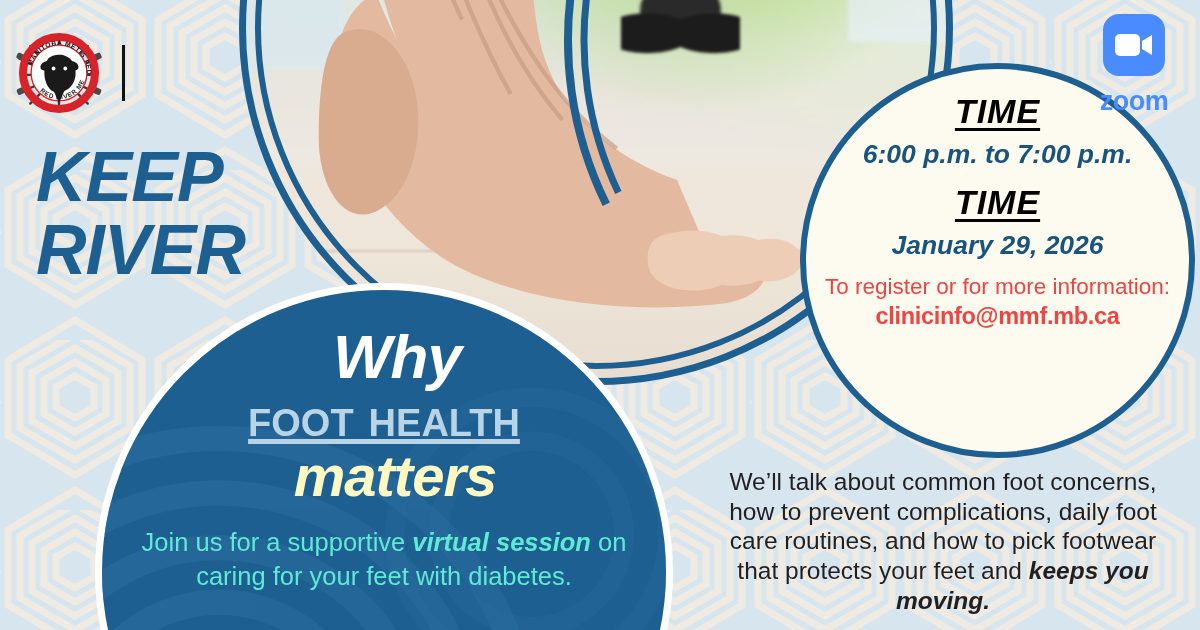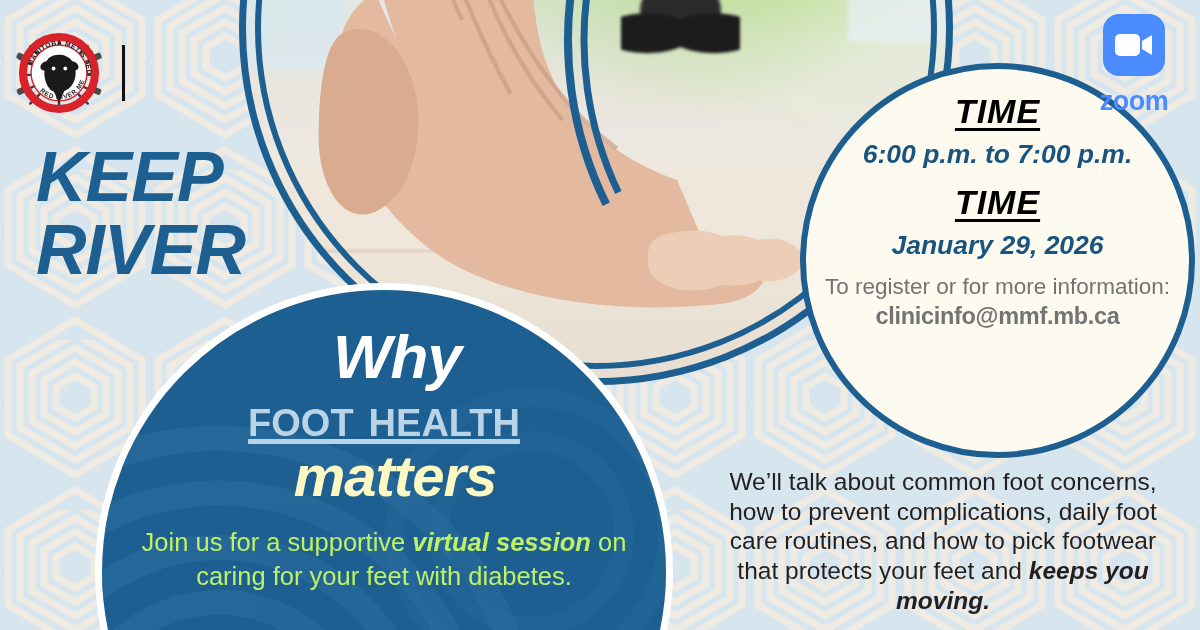--- a/index.html
+++ b/index.html
@@ -81,21 +81,21 @@
   }
   .foothealth{
     font-size:54px;font-weight:bold;color:#b9d4e6;letter-spacing:0px;
     line-height:1.02;margin-top:2px;font-variant:small-caps;text-transform:lowercase;text-decoration:underline;
   }
   .matters{
     font-size:58px;font-style:italic;font-weight:bold;color:#fef9c3;line-height:1;
     margin-top:2px;margin-left:22px;letter-spacing:-1px;
   }
   .joinus{
-    margin-top:20px;text-align:center;color:#bef264;font-size:25.5px;line-height:1.34;
+    margin-top:20px;text-align:center;color:#5eead4;font-size:25.5px;line-height:1.34;
     width:92%;
   }
   .joinus b{font-style:italic;font-weight:bold;}
 
   
   .info-circle{
     position:absolute;left:800px;top:63px;width:395px;height:395px;border-radius:50%;
     background:#fdfbef;border:6px solid #1e5f91;box-sizing:border-box;z-index:5;
     display:flex;flex-direction:column;align-items:center;justify-content:flex-start;
     padding-top:24px;box-sizing:border-box;
@@ -103,21 +103,21 @@
   .ic-label{
     font-size:34px;font-weight:bold;font-style:italic;color:#000000;
     text-decoration:underline;text-underline-offset:5px;text-decoration-thickness:3px;
     letter-spacing:1px;line-height:1.1;
   }
   .ic-value{
     font-size:26.5px;font-weight:bold;font-style:italic;color:#19547f;margin-top:10px;line-height:1.1;
   }
   .ic-date-label{margin-top:14px;}
   .ic-reg{
-    margin-top:14px;text-align:center;color:#737373;font-size:22.5px;line-height:1.14;
+    margin-top:14px;text-align:center;color:#ef4444;font-size:22.5px;line-height:1.14;
   }
   .ic-email{font-weight:bold;font-size:23.5px;display:block;margin-top:3px;letter-spacing:-0.3px;}
   .ic-phone{font-size:22.5px;display:block;margin-top:2px;}
   .ic-phone b{font-weight:bold;}
 
   
   .zoom-logo{position:absolute;right:20px;top:14px;z-index:6;text-align:center;width:92px;}
   .zoom-tile{width:62px;height:62px;border-radius:16px;background:#4a8cff;
     margin:0 auto;display:flex;align-items:center;justify-content:center;}
   .zoom-word{font-size:27px;font-weight:bold;color:#4a8cff;letter-spacing:-0.5px;margin-top:10px;}

